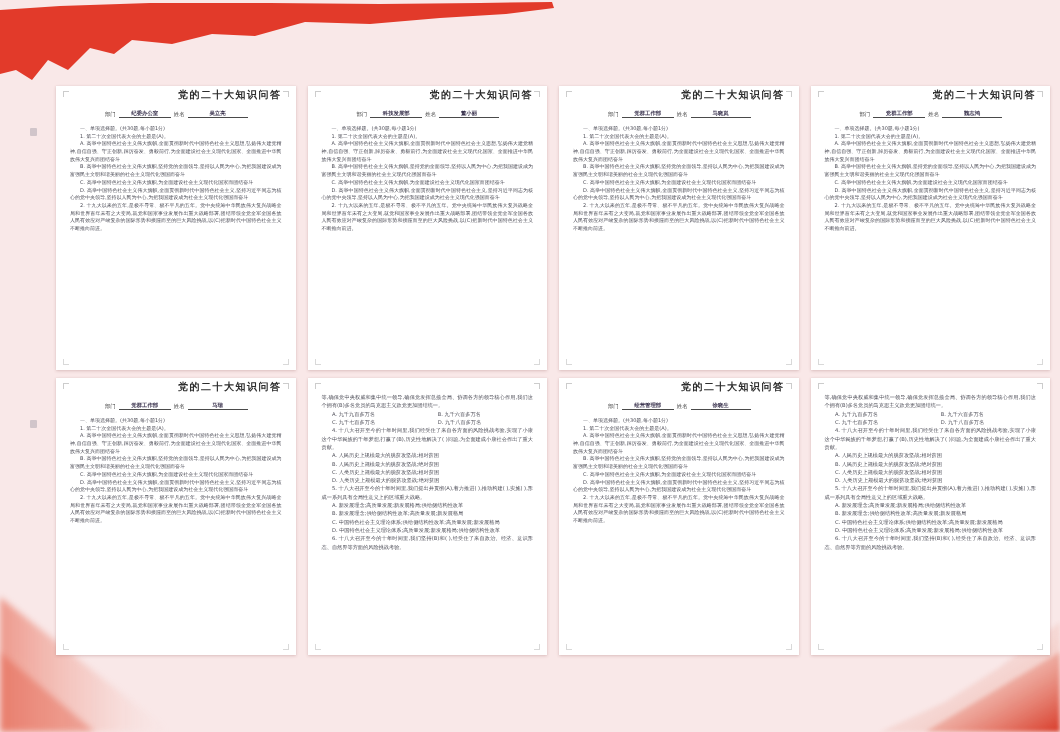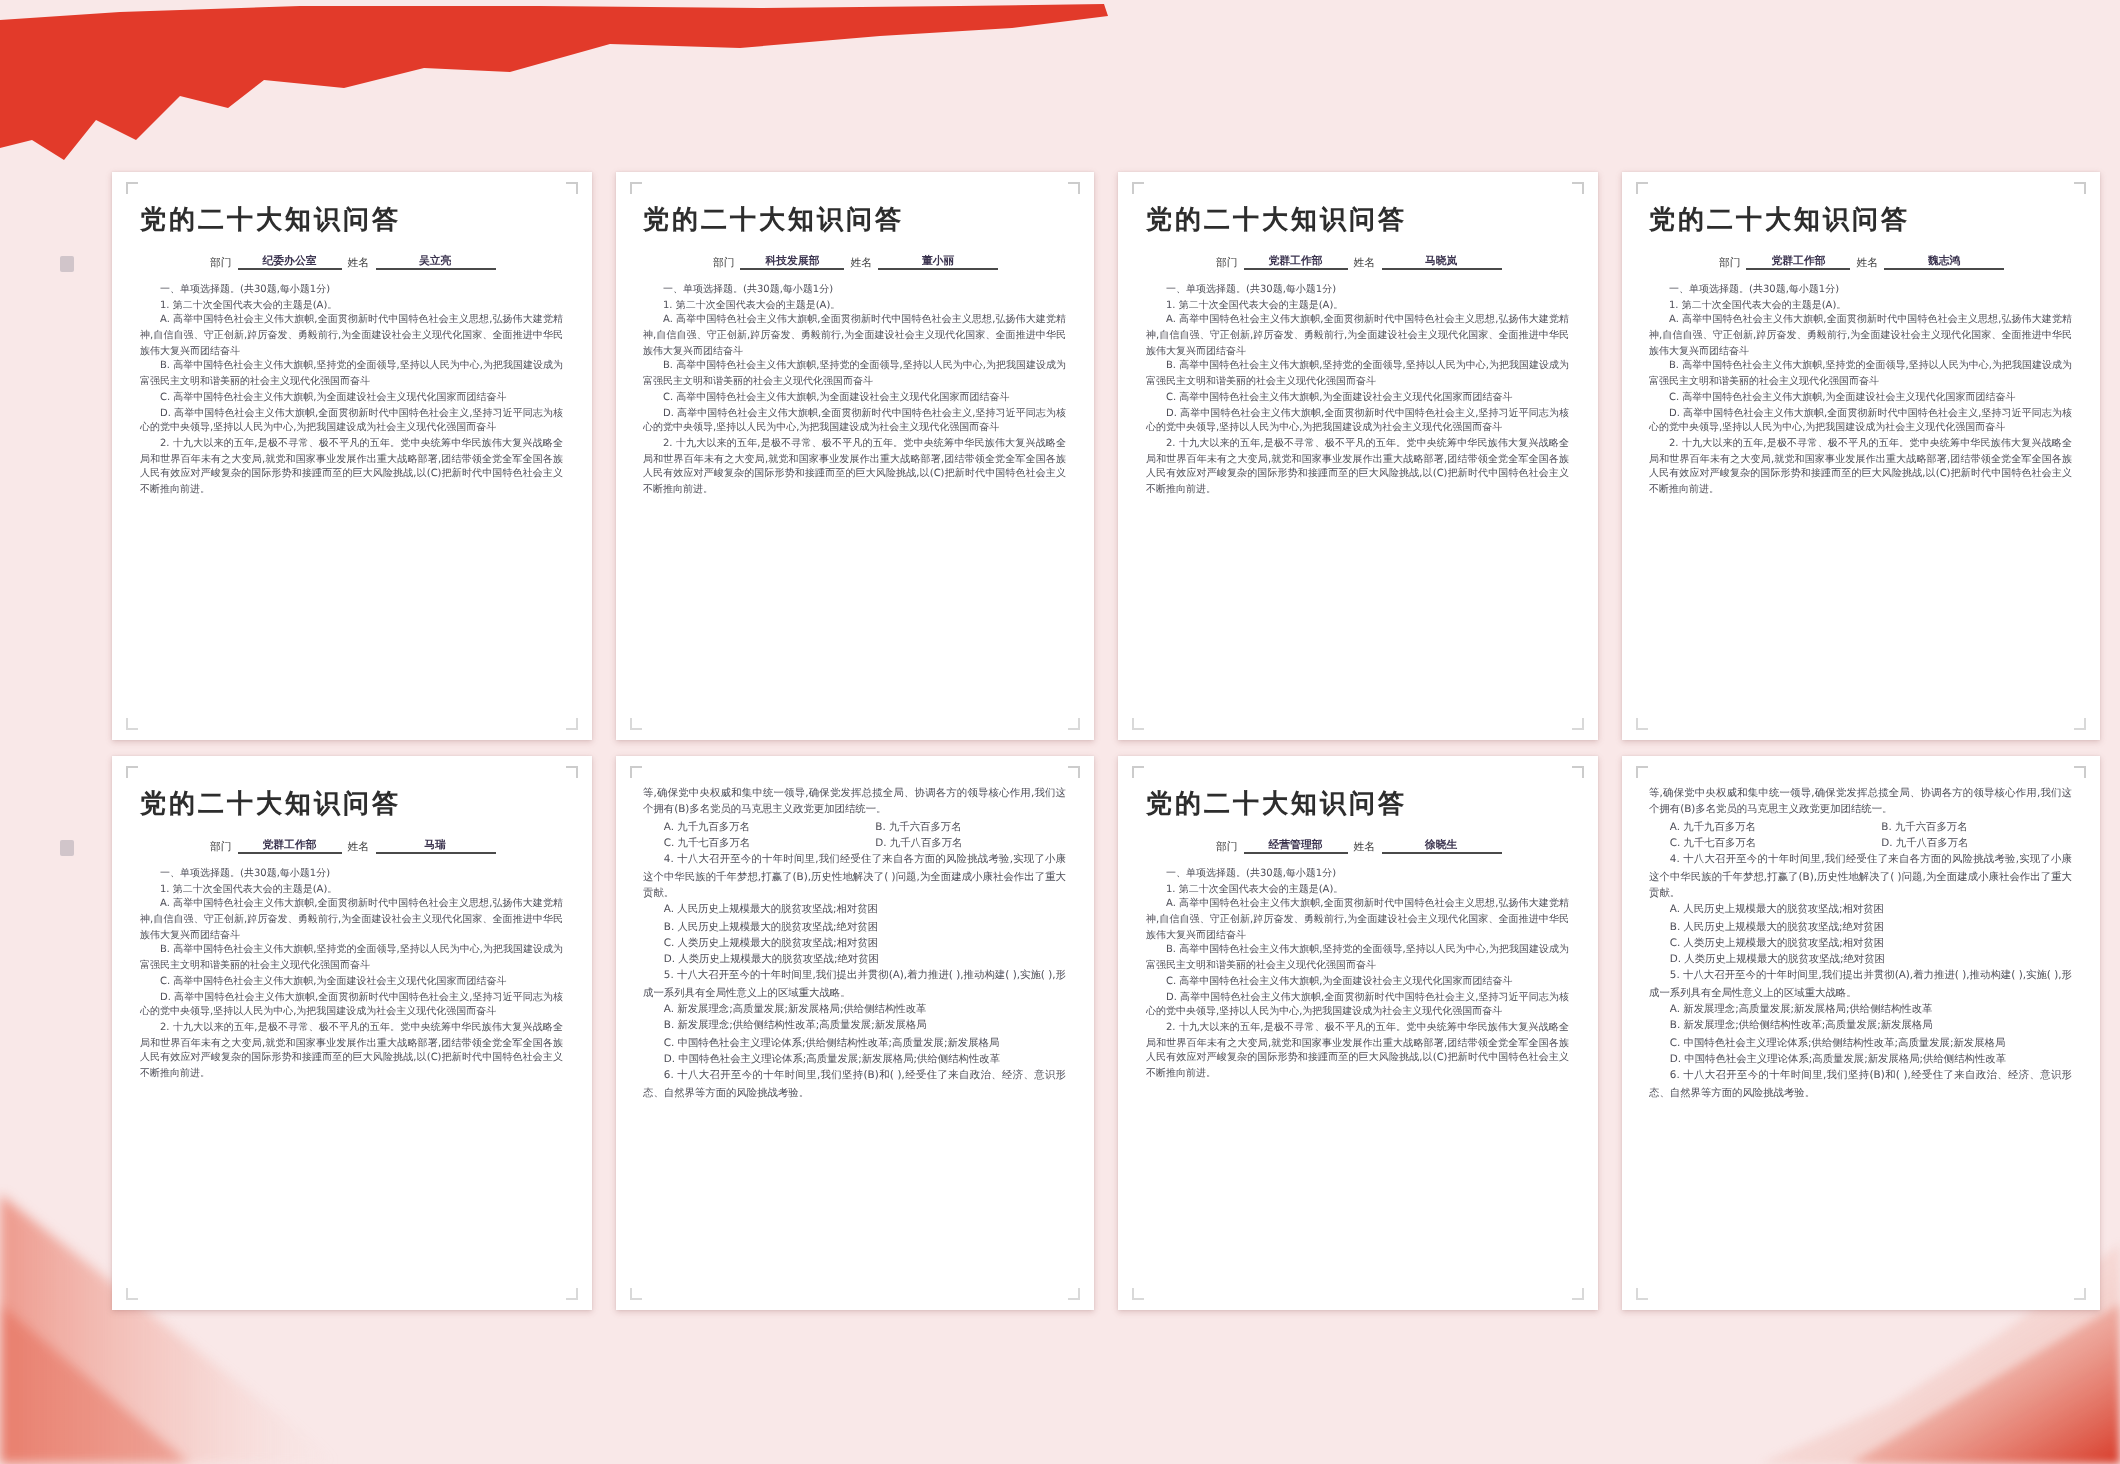--- a/index.html
+++ b/index.html
@@ -13,21 +13,21 @@
   .a1{left:30px;top:128px;} .a2{left:30px;top:420px;}
   .grid{position:absolute;left:56px;top:86px;width:994px;height:569px;display:grid;
         grid-template-columns:repeat(4,1fr);grid-template-rows:284px 277px;column-gap:12px;row-gap:8px;}
   .page{position:relative;background:var(--page,#fff);overflow:hidden;padding:0 14px;
         box-shadow:0 1px 3px rgba(160,100,100,.30),0 0 1px rgba(0,0,0,.08);}
   .cm{position:absolute;width:5px;height:5px;opacity:.5;}
   .cm-tl{left:7px;top:5px;border-left:1px solid #9b9b9b;border-top:1px solid #9b9b9b;}
   .cm-tr{right:7px;top:5px;border-right:1px solid #9b9b9b;border-top:1px solid #9b9b9b;}
   .cm-bl{left:7px;bottom:5px;border-left:1px solid #b5b5b5;border-bottom:1px solid #b5b5b5;}
   .cm-br{right:7px;bottom:5px;border-right:1px solid #b5b5b5;border-bottom:1px solid #b5b5b5;}
-  .title{margin-top:15px;text-align:left;font-size:13px;font-weight:bold;letter-spacing:1.5px;color:var(--title-ink,#2d2d2d);}
+  .title{margin-top:2px;text-align:right;font-size:10px;font-weight:bold;letter-spacing:1.5px;color:var(--title-ink,#2d2d2d);}
   .meta{margin-top:8px;display:flex;justify-content:center;align-items:flex-end;font-size:5.4px;color:#3a3a3a;gap:2px;}
   .lbl{margin:0 1px;white-space:nowrap;}
   .u{border-bottom:0.8px solid #4a4a4a;min-width:46px;text-align:center;padding:0 3px;
      color:var(--hand-ink,#3c3550);font-weight:600;white-space:nowrap;}
   .u-name{min-width:54px;}
   .pbody{margin-top:7px;font-size:5px;line-height:1.54;color:var(--print-ink,#4e4e58);text-align:justify;}
   .page.cont .pbody{margin-top:15px;font-size:5.2px;line-height:1.6;}
   .para{margin:0;}
   .para.p{text-indent:2em;}
   .para.cont0{text-indent:0;}

